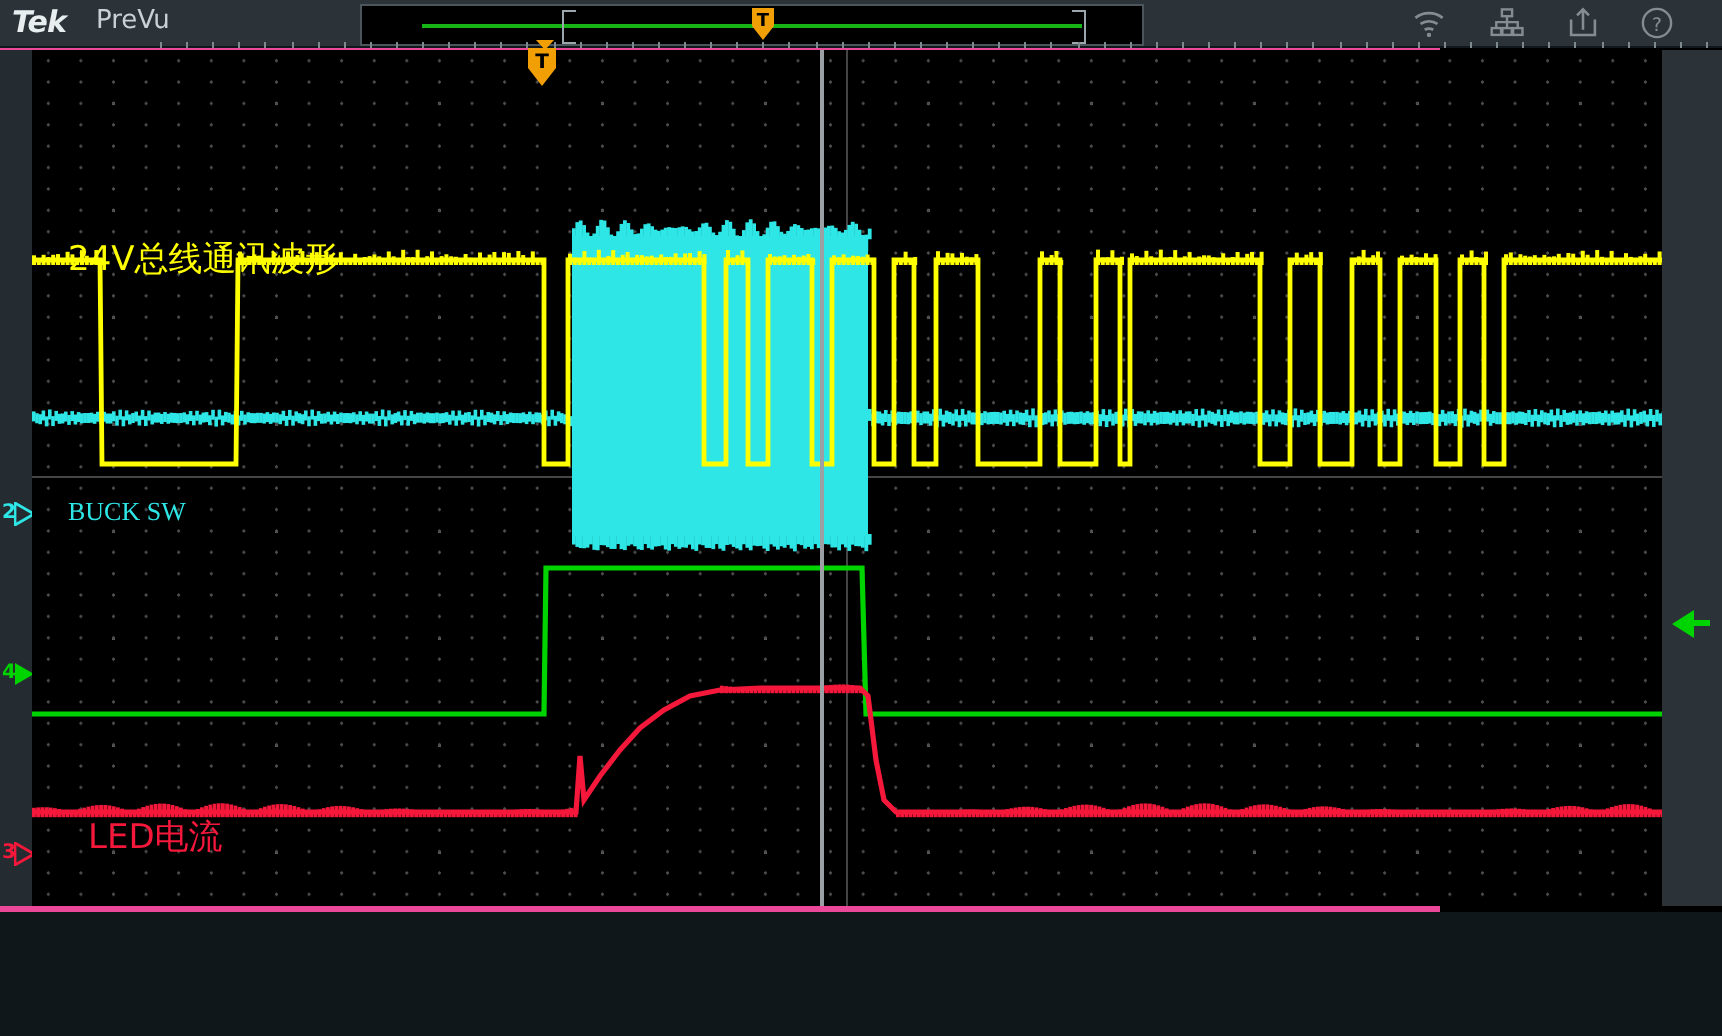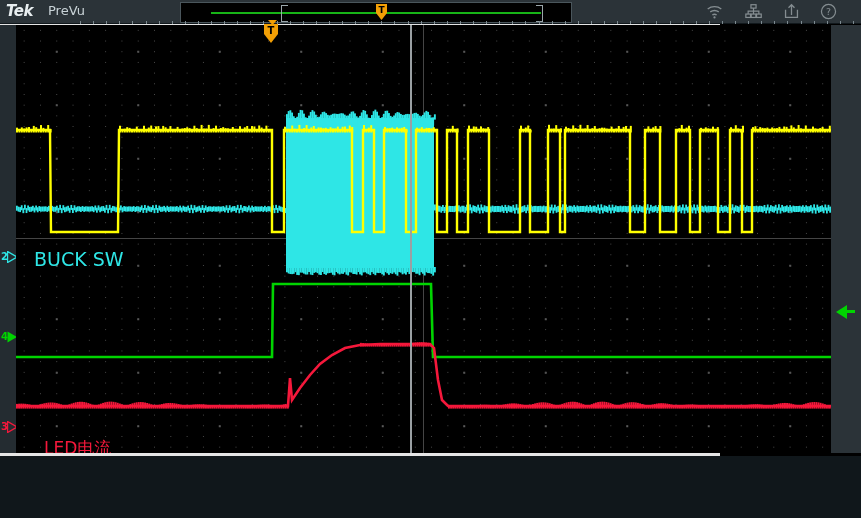--- a/index.html
+++ b/index.html
@@ -1,18 +1,18 @@
 <!DOCTYPE html>
 <html><head>
 <meta charset="utf-8">
 <style>
   html,body{margin:0;padding:0;background:#000;}
   body{width:861px;height:518px;overflow:hidden;
        font-family:"DejaVu Sans","Liberation Sans",sans-serif;}
-  #scope{position:relative;width:720px;height:518px;background:#e5e5e5;}
+  #scope{position:relative;width:720px;height:518px;background:#ec4899;}
 
   
   .topbar{position:absolute;left:0;top:0;width:861px;height:23px;
           background:#2b3338;border-bottom:1px solid #11181c;}
   .tek-logo{position:absolute;left:6px;top:2px;font-size:15px;font-weight:bold;
             font-style:italic;color:#e8eef0;letter-spacing:-0.5px;
             font-family:"DejaVu Sans","Liberation Sans",sans-serif;}
   .prevu{position:absolute;left:48px;top:3px;font-size:13px;color:#c8d2d6;}
   .overview{position:absolute;left:180px;top:2px;width:390px;height:19px;
             background:#000;border:1px solid #4a565c;}
@@ -42,21 +42,21 @@
   .ctr-h{position:absolute;left:0;top:213px;width:815px;height:1px;background:#454545;}
   .ctr-v{position:absolute;left:407px;top:0;width:1px;height:428px;background:#454545;}
   .cursor{position:absolute;left:410px;top:0;width:2px;height:428px;background:#9aa0a3;}
 
   
   .handle{position:absolute;left:1px;width:15px;height:13px;font-size:9px;
           font-weight:bold;line-height:13px;}
   .hnum{position:absolute;left:0;top:0;font-size:10px;font-weight:bold;}
 
   .wlabel{position:absolute;font-size:17px;white-space:nowrap;}
-  .wlabel.big{font-size:19px;}
+  .wlabel.big{font-size:13px;font-family:Liberation Serif, serif;}
 
   .rarrow{position:absolute;left:836px;top:305px;width:0;height:0;
           border-top:7px solid transparent;border-bottom:7px solid transparent;
           border-right:11px solid #00d400;}
   .rarrow-tail{position:absolute;left:846px;top:310px;width:9px;height:3px;background:#00d400;}
 
   
   .botbar{position:absolute;left:0;top:456px;width:861px;height:62px;background:#10171b;}
 </style>
 </head>
@@ -1392,22 +1392,23 @@
           <rect x="404.90000000000066" y="317.18600803882543" width="1.9" height="4.413991961174569" fill="#f5183b"></rect>
           <rect x="407.0000000000007" y="317.29097693692165" width="1.9" height="4.309023063078336" fill="#f5183b"></rect>
           <rect x="409.1000000000007" y="317.50129907071886" width="1.9" height="4.098700929281166" fill="#f5183b"></rect>
           <rect x="411.2000000000007" y="317.81366322098876" width="1.9" height="3.7863367790112146" fill="#f5183b"></rect>
           <rect x="413.30000000000075" y="318.21822813006247" width="1.9" height="3.3817718699375483" fill="#f5183b"></rect>
         </g>
       </svg>
 
     <div class="cursor" style="left:394px"></div>
 
+    <div class="wlabel" style="left:18px;top:93px;color:#ffff00">24V总线通讯波形</div>
     <div class="wlabel big" style="left:18px;top:223px;color:#2ee6e6">BUCK SW</div>
-    <div class="wlabel" style="left:28px;top:412px;color:#f5183b">LED电流</div>
+    <div class="wlabel" style="left:28px;top:382px;color:#f5183b">LED电流</div>
   </div>
 
   <div class="gright"></div>
   <div class="rarrow"></div>
   <div class="rarrow-tail"></div>
 
   <svg style="position:absolute;left:263px;top:24px;width:16px;height:20px" viewBox="0 0 16 20">
     <polygon points="1,0 15,0 15,10 8,19 1,10" fill="#f29f05"></polygon>
     <text x="8" y="10" font-size="10" font-weight="bold" fill="#000" text-anchor="middle" font-family="DejaVu Sans, sans-serif">T</text>
   </svg>

